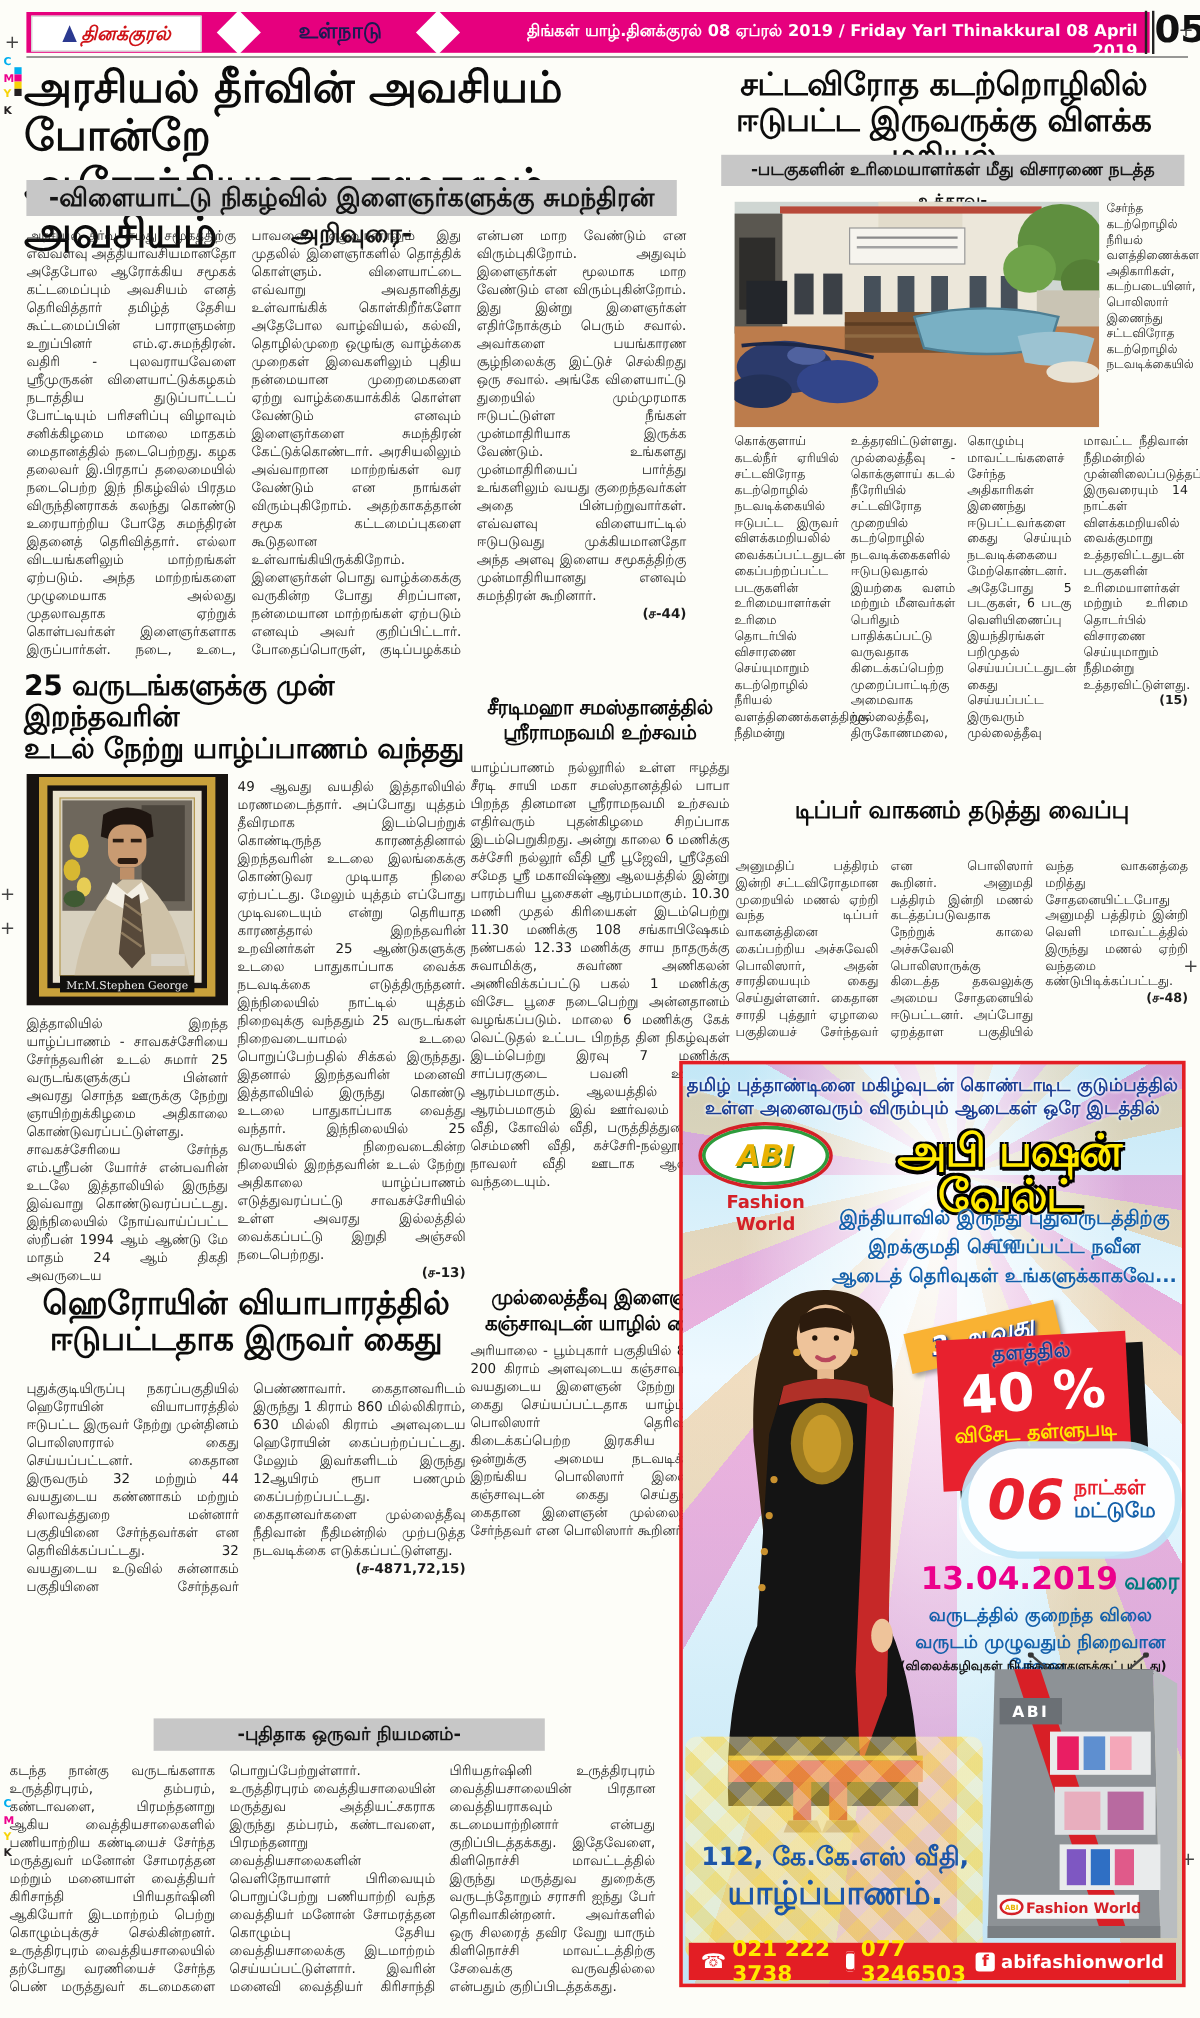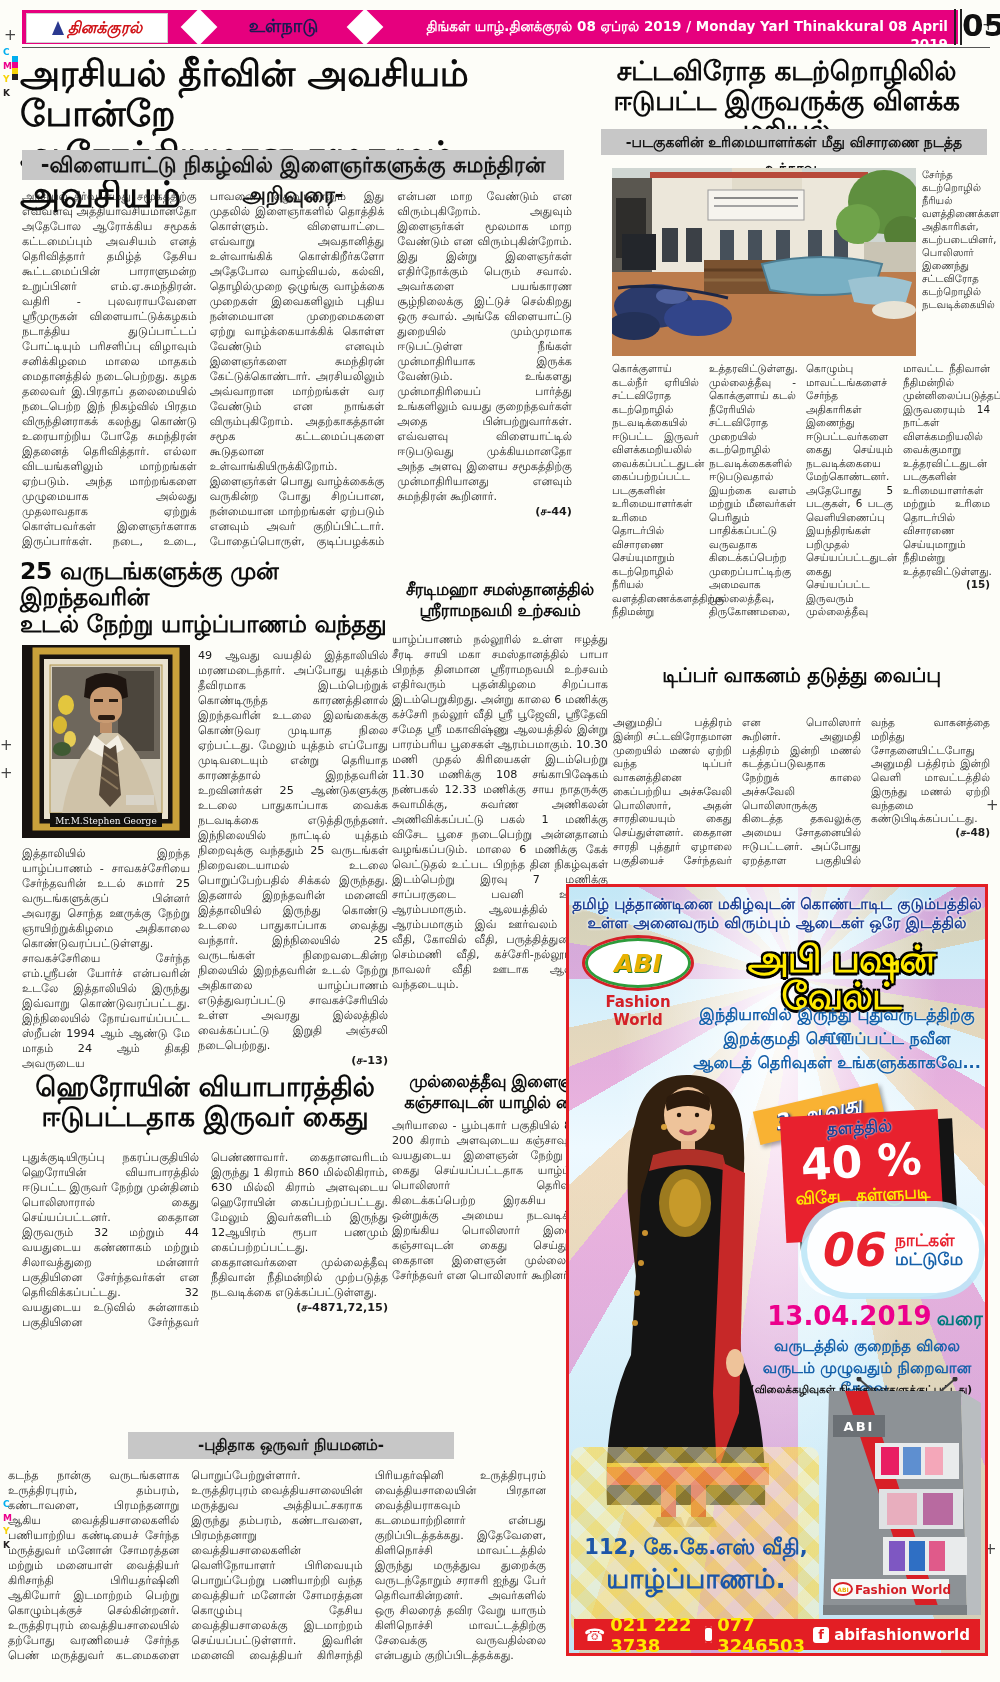--- a/index.html
+++ b/index.html
@@ -153,21 +153,21 @@
   <span class="crop" style="left:984px;top:1542px;">+</span>
 
   <div class="abs mast"></div>
   <div class="abs mast-logo">
     <span class="sail"></span>
     <span>தினக்குரல்</span>
   </div>
   <div class="abs notch-l"></div>
   <div class="abs notch-r"></div>
   <div class="abs sect">உள்நாடு</div>
-  <div class="abs dateline">திங்கள் யாழ்.தினக்குரல் 08 ஏப்ரல் 2019 / Monday Yarl Thinakkural 08 April 2019</div>
+  <div class="abs dateline">திங்கள் யாழ்.தினக்குரல் 08 ஏப்ரல் 2019 / Friday Yarl Thinakkural 08 April 2019</div>
   <div class="abs pgrule"></div>
   <div class="abs pgnum">05</div>
   <div class="abs mastline"></div>
 
   <div class="abs hl" id="a1h">
     <div>அரசியல் தீர்வின் அவசியம் போன்றே</div>
     <div>ஆரோக்கியமான சமூகமும் அவசியம்</div>
   </div>
   <div class="abs band" id="a1band">-விளையாட்டு நிகழ்வில் இளைஞர்களுக்கு சுமந்திரன் அறிவுரை-</div>
   <div class="abs body" id="a1body">

